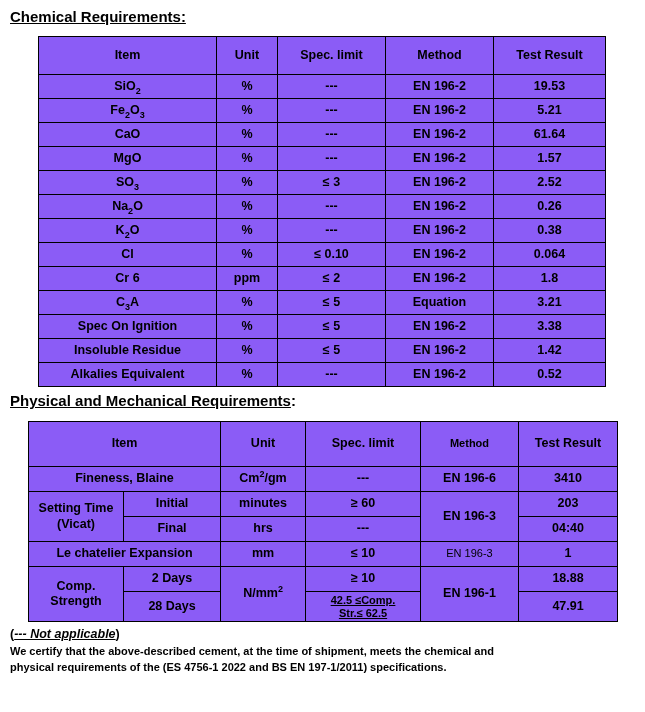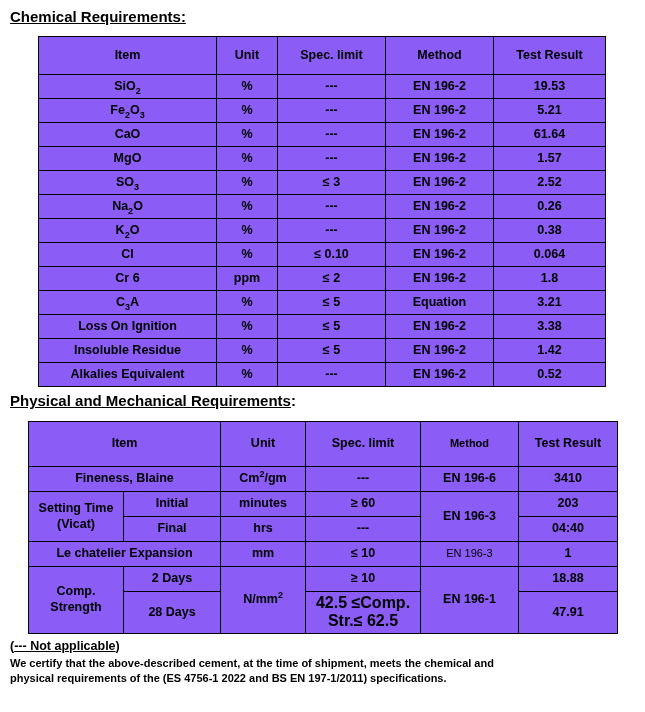--- a/index.html
+++ b/index.html
@@ -25,25 +25,25 @@
   sub{font-size:9px;line-height:0;}
   sup{font-size:9px;line-height:0;}
   #chem-table{margin:11px 0 0 38px;width:567px;}
   #chem-table th{height:33px;}
   #chem-table td{height:19px;}
   #phys-table{margin:12px 0 0 28px;width:589px;}
   #phys-table th{height:40px;}
   #phys-table td{height:20px;}
   .sm{font-size:11px;}
   .light{font-weight:400;}
-  .xs{font-size:16px;line-height:1.15;}
+  .xs{font-size:11px;line-height:1.15;text-decoration:underline;}
   .footnote{
     font-size:12.5px;font-weight:bold;margin:5px 0 0 10px;
   }
-  .footnote .na{text-decoration:underline;margin-top:43px;}
+  .footnote .na{font-style:italic;text-decoration:underline;margin-top:43px;}
   .certify{
     font-size:11px;font-weight:bold;margin:3px 0 0 10px;
     width:625px;white-space:pre-line;line-height:1.4;
   }
 </style>
 </head>
 <body>
 
 <div class="heading"><span class="u">Chemical Requirements: </span></div>
 
@@ -129,21 +129,21 @@
       <td>1.8</td>
     </tr>
     <tr>
       <td>C<sub>3</sub>A</td>
       <td>%</td>
       <td>≤ 5</td>
       <td>Equation</td>
       <td>3.21</td>
     </tr>
     <tr>
-      <td>Loss On Ignition</td>
+      <td>Spec On Ignition</td>
       <td>%</td>
       <td>≤ 5</td>
       <td>EN 196-2</td>
       <td>3.38</td>
     </tr>
     <tr>
       <td>Insoluble Residue</td>
       <td>%</td>
       <td>≤ 5</td>
       <td>EN 196-2</td>

